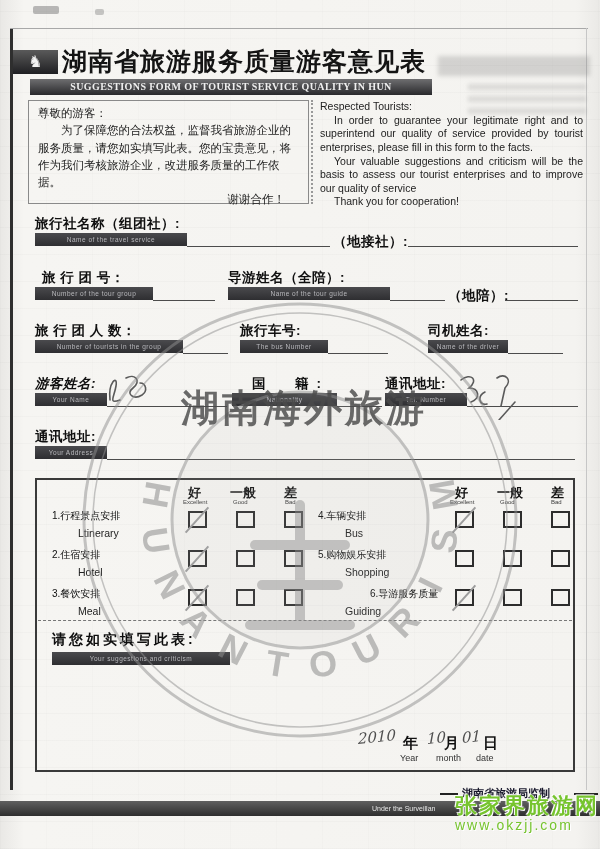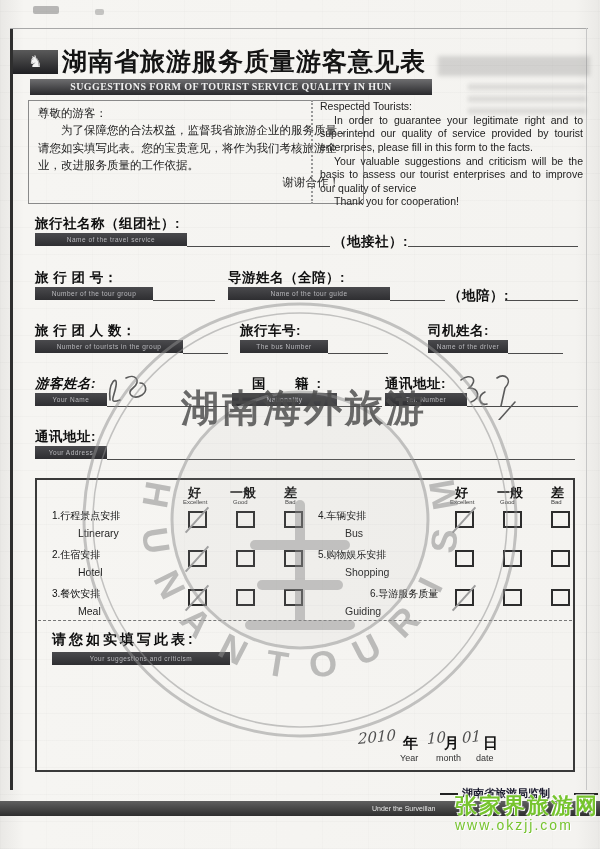--- a/index.html
+++ b/index.html
@@ -22,21 +22,21 @@
   .logo-block{left:13px;top:50px;width:45px;height:24px;z-index:2;
      background:linear-gradient(#5a5a5a,#1f1f22);display:flex;align-items:center;justify-content:center;}
   .logo-horse{color:#f3f3f3;font-size:16px;line-height:1;}
   .title{left:62px;top:45px;z-index:2;font-weight:900;font-size:25px;color:#141414;
      letter-spacing:1px;white-space:nowrap;}
   .subtitle-bar{left:30px;top:79px;width:402px;height:16px;z-index:2;
      background:linear-gradient(#6e6e70,#29292c);color:#efefef;
      font-family:"Liberation Serif",serif;font-weight:bold;font-size:10px;
      text-align:center;line-height:16px;letter-spacing:0.4px;white-space:nowrap;overflow:hidden;}
   
-  .cn-box{left:28px;top:100px;width:336px;height:104px;box-sizing:border-box;z-index:2;
+  .cn-box{left:28px;top:100px;width:281px;height:104px;box-sizing:border-box;z-index:2;
      border:1px solid #8a8a8a;padding:4px 9px 0 9px;
      font-family:"DejaVu Serif",serif;font-size:11.5px;line-height:1.5;color:#1c1c1c;}
   .cn-box .ind{text-indent:2em;}
   .cn-close{text-align:right;padding-right:14px;}
   .dotted-sep{left:311px;top:100px;height:104px;width:0;border-left:2px dotted #999;z-index:2;}
   .en-box{left:320px;top:100px;width:263px;z-index:2;font-size:10.5px;line-height:1.3;
      color:#222;text-align:justify;}
   .en-box p{margin:0;}
   .en-box .ind{text-indent:14px;}
   
@@ -111,21 +111,21 @@
     <p class="ind">Your valuable suggestions and criticism will be the basis to assess our tourist enterprises and to improve our quality of service</p>
     <p class="ind">Thank you for cooperation!</p>
   </div>
 
   <div class="abs lbl" style="left:35px;top:215px;">旅行社名称（组团社）:</div>
   <div class="abs capbar" style="left:35px;top:233px;width:152px;">Name of the travel service</div>
   <div class="abs ul" style="left:187px;top:246px;width:143px;"></div>
   <div class="abs lbl" style="left:333px;top:233px;">（地接社）:</div>
   <div class="abs ul" style="left:408px;top:246px;width:170px;"></div>
 
-  <div class="abs lbl" style="left:35px;top:269px;">旅 行 团 号：</div>
+  <div class="abs lbl" style="left:42px;top:269px;">旅 行 团 号：</div>
   <div class="abs lbl" style="left:228px;top:269px;">导游姓名（全陪）:</div>
   <div class="abs capbar" style="left:35px;top:287px;width:118px;">Number of the tour group</div>
   <div class="abs ul" style="left:153px;top:300px;width:62px;"></div>
   <div class="abs capbar" style="left:228px;top:287px;width:162px;">Name of the tour guide</div>
   <div class="abs ul" style="left:390px;top:300px;width:55px;"></div>
   <div class="abs lbl" style="left:448px;top:287px;">（地陪）:</div>
   <div class="abs ul" style="left:505px;top:300px;width:73px;"></div>
 
   <div class="abs lbl" style="left:35px;top:322px;">旅 行 团 人 数：</div>
   <div class="abs lbl" style="left:240px;top:322px;">旅行车号:</div>

